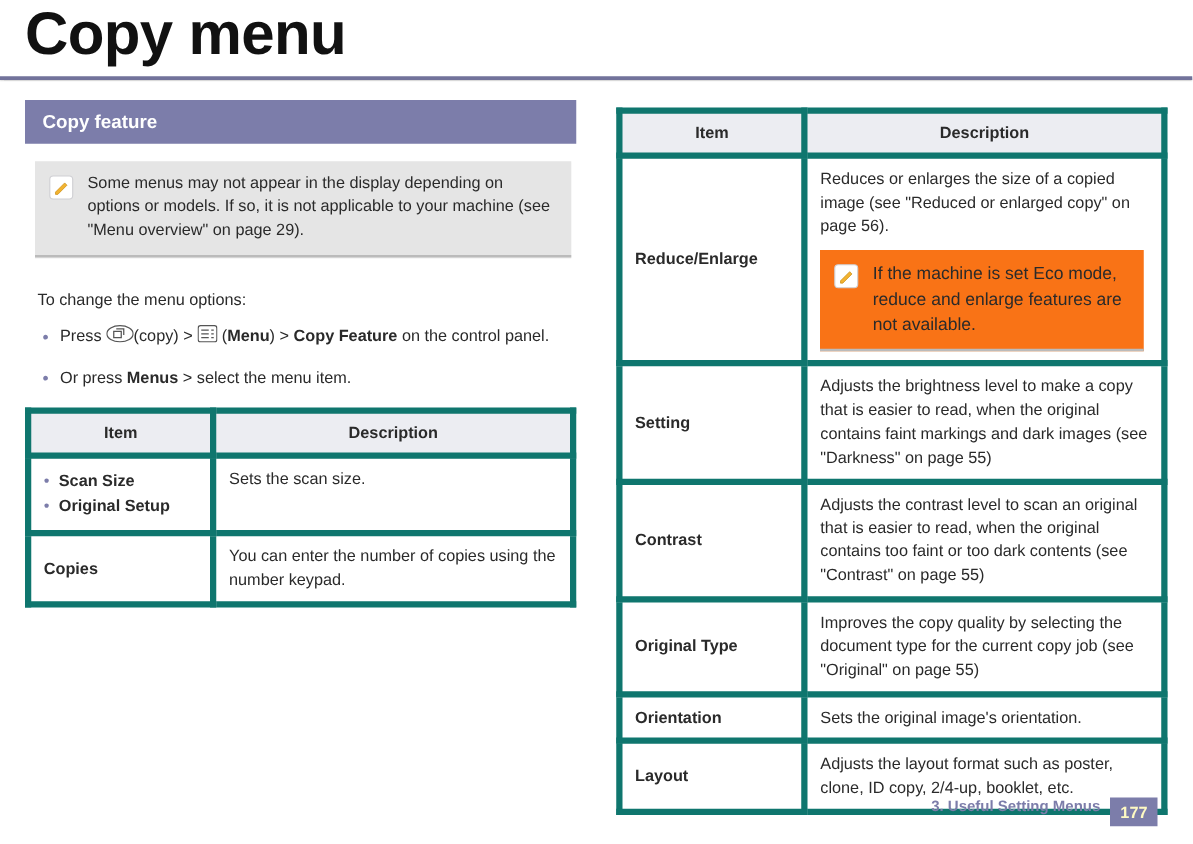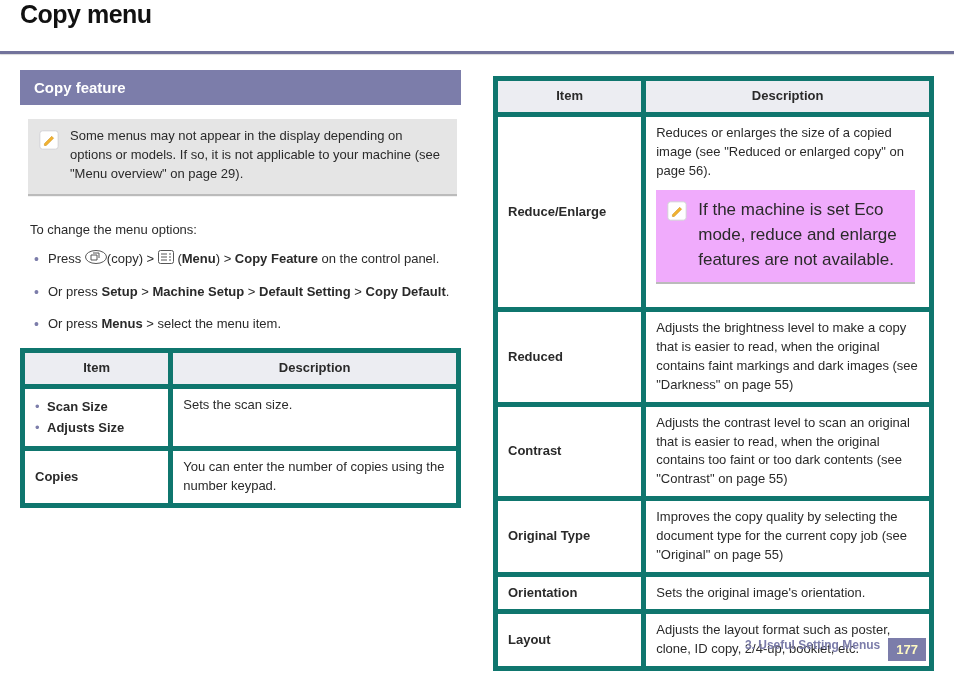--- a/index.html
+++ b/index.html
@@ -11,23 +11,23 @@
     color: #2a2a2a;
     background: #fff;
     width: 954px;
     height: 675px;
     position: relative;
   }
   .header {
     padding: 0 20px 2px 20px;
   }
   h1 {
-    font-size: 25px;
+    font-size: 48px;
     font-weight: 800;
-    margin: 0 0 20px 0;
+    margin: 0 0 4px 0;
     color: #111;
     letter-spacing: -0.5px;
   }
   .rule {
     height: 3px;
     background: #72739b;
     width: 100%;
     box-shadow: 0 1px 1px rgba(0,0,0,0.15);
   }
   .columns {
@@ -47,27 +47,27 @@
   .note-block {
     background: #e5e5e5;
     border-bottom: 2px solid #bbb;
     padding: 8px 10px 10px 42px;
     position: relative;
     margin: 0 4px 24px 8px;
     line-height: 1.45;
     box-shadow: 0 1px 0 rgba(0,0,0,0.05);
   }
   .note-inline {
-    background: #f0abfc;
+    background: #f97316;
     border-bottom: 2px solid #bbb;
     padding: 8px 10px 10px 42px;
     position: relative;
-    margin: 10px 4px 16px 0;
+    margin: 10px 4px 0 0;
     line-height: 1.45;
-    font-size: 17px;
+    font-size: 14px;
   }
   .note-icon {
     position: absolute;
     left: 10px;
     top: 10px;
     width: 22px;
     height: 22px;
   }
   .edit-svg { width: 22px; height: 22px; }
   .body-text { margin: 0 10px 10px 10px; line-height: 1.5; }
@@ -194,38 +194,35 @@
               <line x1="3" y1="4" x2="9" y2="4" stroke="#555"></line>
               <line x1="3" y1="7" x2="9" y2="7" stroke="#555"></line>
               <line x1="3" y1="10" x2="9" y2="10" stroke="#555"></line>
               <line x1="11" y1="4" x2="13" y2="4" stroke="#555"></line>
               <line x1="11" y1="7" x2="13" y2="7" stroke="#555"></line>
               <line x1="11" y1="10" x2="13" y2="10" stroke="#555"></line>
             </svg>
         </span><span> (</span><span class="bold">Menu</span><span>) &gt; </span><span class="bold">Copy Feature</span><span> on the control panel.</span>
       </li>
       <li>
-        <span>Or press </span><span class="bold">Setup</span><span> &gt; </span><span class="bold">Machine Setup</span><span> &gt; </span><span class="bold">Default Setting</span><span> &gt; </span><span class="bold">Copy Default</span><span>.</span>
-      </li>
-      <li>
         <span>Or press </span><span class="bold">Menus</span><span> &gt; select the menu item.</span>
       </li>
     </ul>
 
     <table class="doc">
       <tbody>
           <tr>
         <th>Item</th>
         <th>Description</th>
       </tr>
       <tr>
         <td class="item-light">
           <ul class="sub-bullets">
             <li><span class="bold">Scan Size</span></li>
-            <li><span class="bold">Adjusts Size</span></li>
+            <li><span class="bold">Original Setup</span></li>
           </ul>
         </td>
         <td>Sets the scan size.</td>
       </tr>
       <tr>
         <td class="item">Copies</td>
         <td>You can enter the number of copies using the number keypad.</td>
       </tr>
     </tbody>
       </table>
@@ -247,21 +244,21 @@
               <svg class="edit-svg" viewBox="0 0 24 24">
                     <rect x="2" y="2" width="20" height="20" rx="3" fill="#fff" stroke="#d0d0d4"></rect>
                     <path d="M7 16 L15 8 L17 10 L9 18 L7 18 Z" fill="#f2b330" stroke="#c98a10" stroke-width="0.6"></path>
                   </svg>
             </span>
             <span>If the machine is set Eco mode, reduce and enlarge features are not available.</span>
           </div>
         </td>
       </tr>
       <tr>
-        <td class="item">Reduced</td>
+        <td class="item">Setting</td>
         <td>Adjusts the brightness level to make a copy that is easier to read, when the original contains faint markings and dark images (see "Darkness" on page 55)</td>
       </tr>
       <tr>
         <td class="item">Contrast</td>
         <td>Adjusts the contrast level to scan an original that is easier to read, when the original contains too faint or too dark contents (see "Contrast" on page 55)</td>
       </tr>
       <tr>
         <td class="item">Original Type</td>
         <td>Improves the copy quality by selecting the document type for the current copy job (see "Original" on page 55)</td>
       </tr>

